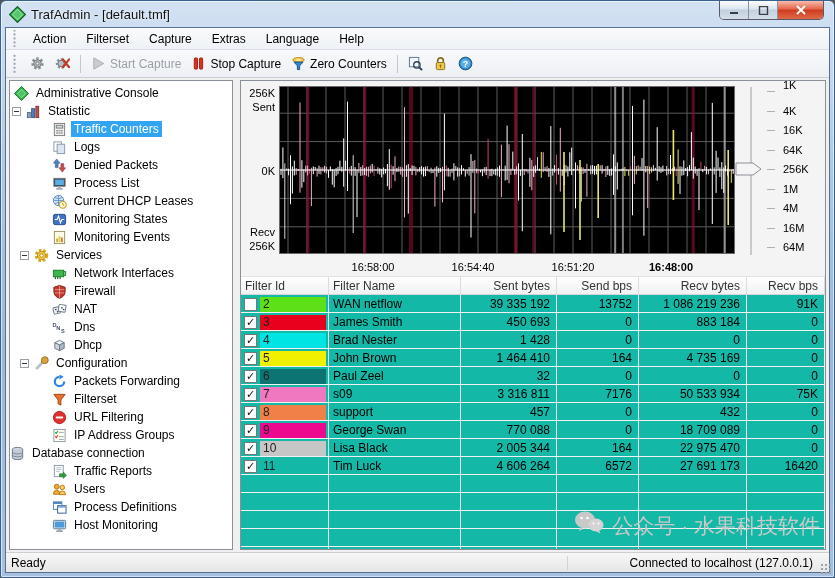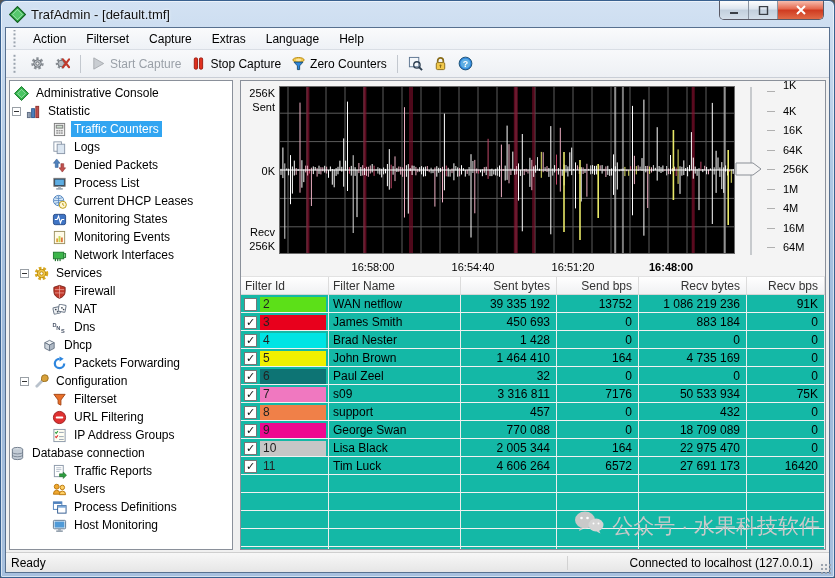--- a/index.html
+++ b/index.html
@@ -280,40 +280,40 @@
           </div>
           <div class="tree-row" style="padding-left: 42px;">
             <span class="tree-icon"><svg width="15" height="15" viewBox="0 0 16 16">
                 <rect x="2.5" y="1.5" width="11" height="13" fill="#fffbe8" stroke="#9a8f5f"></rect>
                 <rect x="4.5" y="9" width="2" height="4" fill="#e2a23c"></rect>
                 <rect x="7" y="6.5" width="2" height="6.5" fill="#c5d94f"></rect>
                 <rect x="9.5" y="8" width="2" height="5" fill="#e2763c"></rect>
               </svg></span>
             <span class="tree-label">Monitoring Events</span>
           </div>
+          <div class="tree-row" style="padding-left: 10px;">
+            <span class="expander"></span>
+            <span class="tree-icon"><svg width="15" height="15" viewBox="0 0 16 16">
+                <circle cx="8" cy="8" r="5" fill="none" stroke="#d8a820" stroke-width="4.4" stroke-dasharray="2.4 1.7"></circle>
+                <circle cx="8" cy="8" r="4.4" fill="#f2c94c" stroke="#b7870b"></circle>
+                <circle cx="8" cy="8" r="1.8" fill="#fff" stroke="#b7870b"></circle>
+              </svg></span>
+            <span class="tree-label">Services</span>
+          </div>
           <div class="tree-row" style="padding-left: 42px;">
             <span class="tree-icon"><svg width="15" height="15" viewBox="0 0 16 16">
                 <rect x="1.5" y="4.5" width="11" height="7" fill="#3cb54a" stroke="#1e7a2e"></rect>
                 <rect x="12.5" y="6" width="2" height="4" fill="#9adf9f" stroke="#1e7a2e"></rect>
                 <g fill="#156a24">
                   <rect x="3" y="11.5" width="1.2" height="2.5"></rect>
                   <rect x="5.5" y="11.5" width="1.2" height="2.5"></rect>
                   <rect x="8" y="11.5" width="1.2" height="2.5"></rect>
                 </g>
               </svg></span>
             <span class="tree-label">Network Interfaces</span>
-          </div>
-          <div class="tree-row" style="padding-left: 10px;">
-            <span class="expander"></span>
-            <span class="tree-icon"><svg width="15" height="15" viewBox="0 0 16 16">
-                <circle cx="8" cy="8" r="5" fill="none" stroke="#d8a820" stroke-width="4.4" stroke-dasharray="2.4 1.7"></circle>
-                <circle cx="8" cy="8" r="4.4" fill="#f2c94c" stroke="#b7870b"></circle>
-                <circle cx="8" cy="8" r="1.8" fill="#fff" stroke="#b7870b"></circle>
-              </svg></span>
-            <span class="tree-label">Services</span>
           </div>
           <div class="tree-row" style="padding-left: 42px;">
             <span class="tree-icon"><svg width="15" height="15" viewBox="0 0 16 16">
                 <path d="M8,1.5 L14,3.5 V8 C14,12 11,14.5 8,15.2 C5,14.5 2,12 2,8 V3.5 Z" fill="#c0392b" stroke="#7b241c"></path>
                 <path d="M3,6 H13 M3,9.5 H13 M8,2 V15" stroke="#f5b7b1" stroke-width="0.7" fill="none"></path>
               </svg></span>
             <span class="tree-label">Firewall</span>
           </div>
           <div class="tree-row" style="padding-left: 42px;">
             <span class="tree-icon"><svg width="15" height="15" viewBox="0 0 16 16">
@@ -329,42 +329,42 @@
             <span class="tree-label">NAT</span>
           </div>
           <div class="tree-row" style="padding-left: 42px;">
             <span class="tree-icon"><svg width="15" height="15" viewBox="0 0 16 16">
                 <text x="0.5" y="7" font-size="6" font-weight="bold" fill="#4a5568">D</text>
                 <text x="4.5" y="10.5" font-size="6" font-weight="bold" fill="#4a5568">N</text>
                 <text x="9.5" y="14" font-size="6" font-weight="bold" fill="#4a5568">S</text>
               </svg></span>
             <span class="tree-label">Dns</span>
           </div>
-          <div class="tree-row" style="padding-left: 32px;">
+          <div class="tree-row" style="padding-left: 42px;">
             <span class="tree-icon"><svg width="15" height="15" viewBox="0 0 16 16">
                 <polygon points="3,5 8,2.5 13,5 8,7.5" fill="#eef1f4" stroke="#6a7686"></polygon>
                 <polygon points="3,5 8,7.5 8,13.5 3,11" fill="#cfd6de" stroke="#6a7686"></polygon>
                 <polygon points="13,5 8,7.5 8,13.5 13,11" fill="#aeb8c4" stroke="#6a7686"></polygon>
               </svg></span>
             <span class="tree-label">Dhcp</span>
           </div>
+          <div class="tree-row" style="padding-left: 10px;">
+            <span class="expander"></span>
+            <span class="tree-icon"><svg width="15" height="15" viewBox="0 0 16 16">
+                <path d="M3,13 L8.5,7.5" stroke="#b9c2cc" stroke-width="3" stroke-linecap="round"></path>
+                <path d="M8,4.5 A3.6,3.6 0 1 1 11.5,8 L9.5,8 L8,6.5 Z" fill="#d8a13a" stroke="#9a6f1f"></path>
+              </svg></span>
+            <span class="tree-label">Configuration</span>
+          </div>
           <div class="tree-row" style="padding-left: 42px;">
             <span class="tree-icon"><svg width="15" height="15" viewBox="0 0 16 16">
                 <path d="M13,8 A5,5 0 1 1 8,3" fill="none" stroke="#2e86de" stroke-width="2.4"></path>
                 <polygon points="8,0.5 12.5,3 8,5.8" fill="#2e86de"></polygon>
               </svg></span>
             <span class="tree-label">Packets Forwarding</span>
-          </div>
-          <div class="tree-row" style="padding-left: 10px;">
-            <span class="expander"></span>
-            <span class="tree-icon"><svg width="15" height="15" viewBox="0 0 16 16">
-                <path d="M3,13 L8.5,7.5" stroke="#b9c2cc" stroke-width="3" stroke-linecap="round"></path>
-                <path d="M8,4.5 A3.6,3.6 0 1 1 11.5,8 L9.5,8 L8,6.5 Z" fill="#d8a13a" stroke="#9a6f1f"></path>
-              </svg></span>
-            <span class="tree-label">Configuration</span>
           </div>
           <div class="tree-row" style="padding-left: 42px;">
             <span class="tree-icon"><svg width="15" height="15" viewBox="0 0 16 16">
                 <polygon points="2,2.5 14,2.5 9.5,8.5 9.5,14 6.5,12.5 6.5,8.5" fill="#e8702a" stroke="#a34415"></polygon>
               </svg></span>
             <span class="tree-label">Filterset</span>
           </div>
           <div class="tree-row" style="padding-left: 42px;">
             <span class="tree-icon"><svg width="15" height="15" viewBox="0 0 16 16">
                 <circle cx="8" cy="8" r="6.5" fill="#e03131" stroke="#9c1d1d"></circle>

